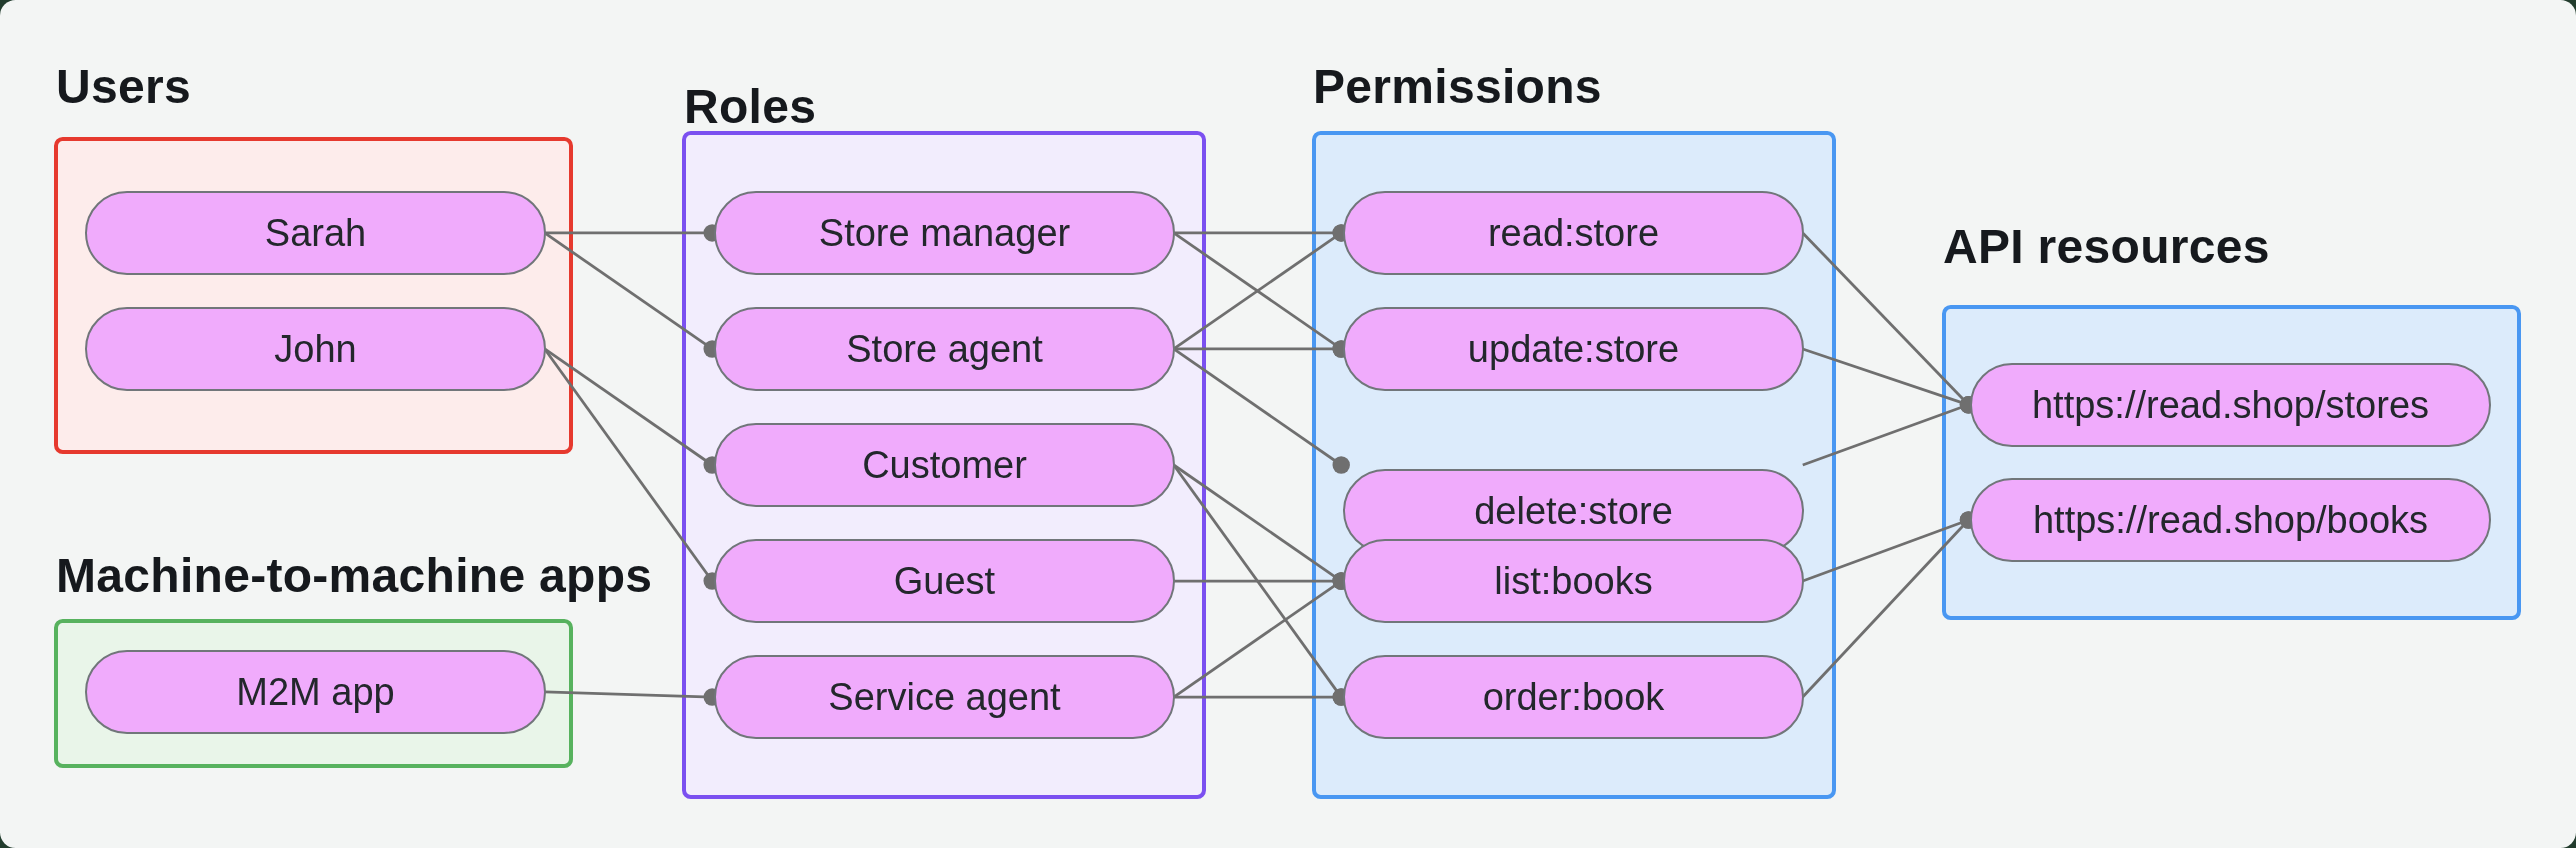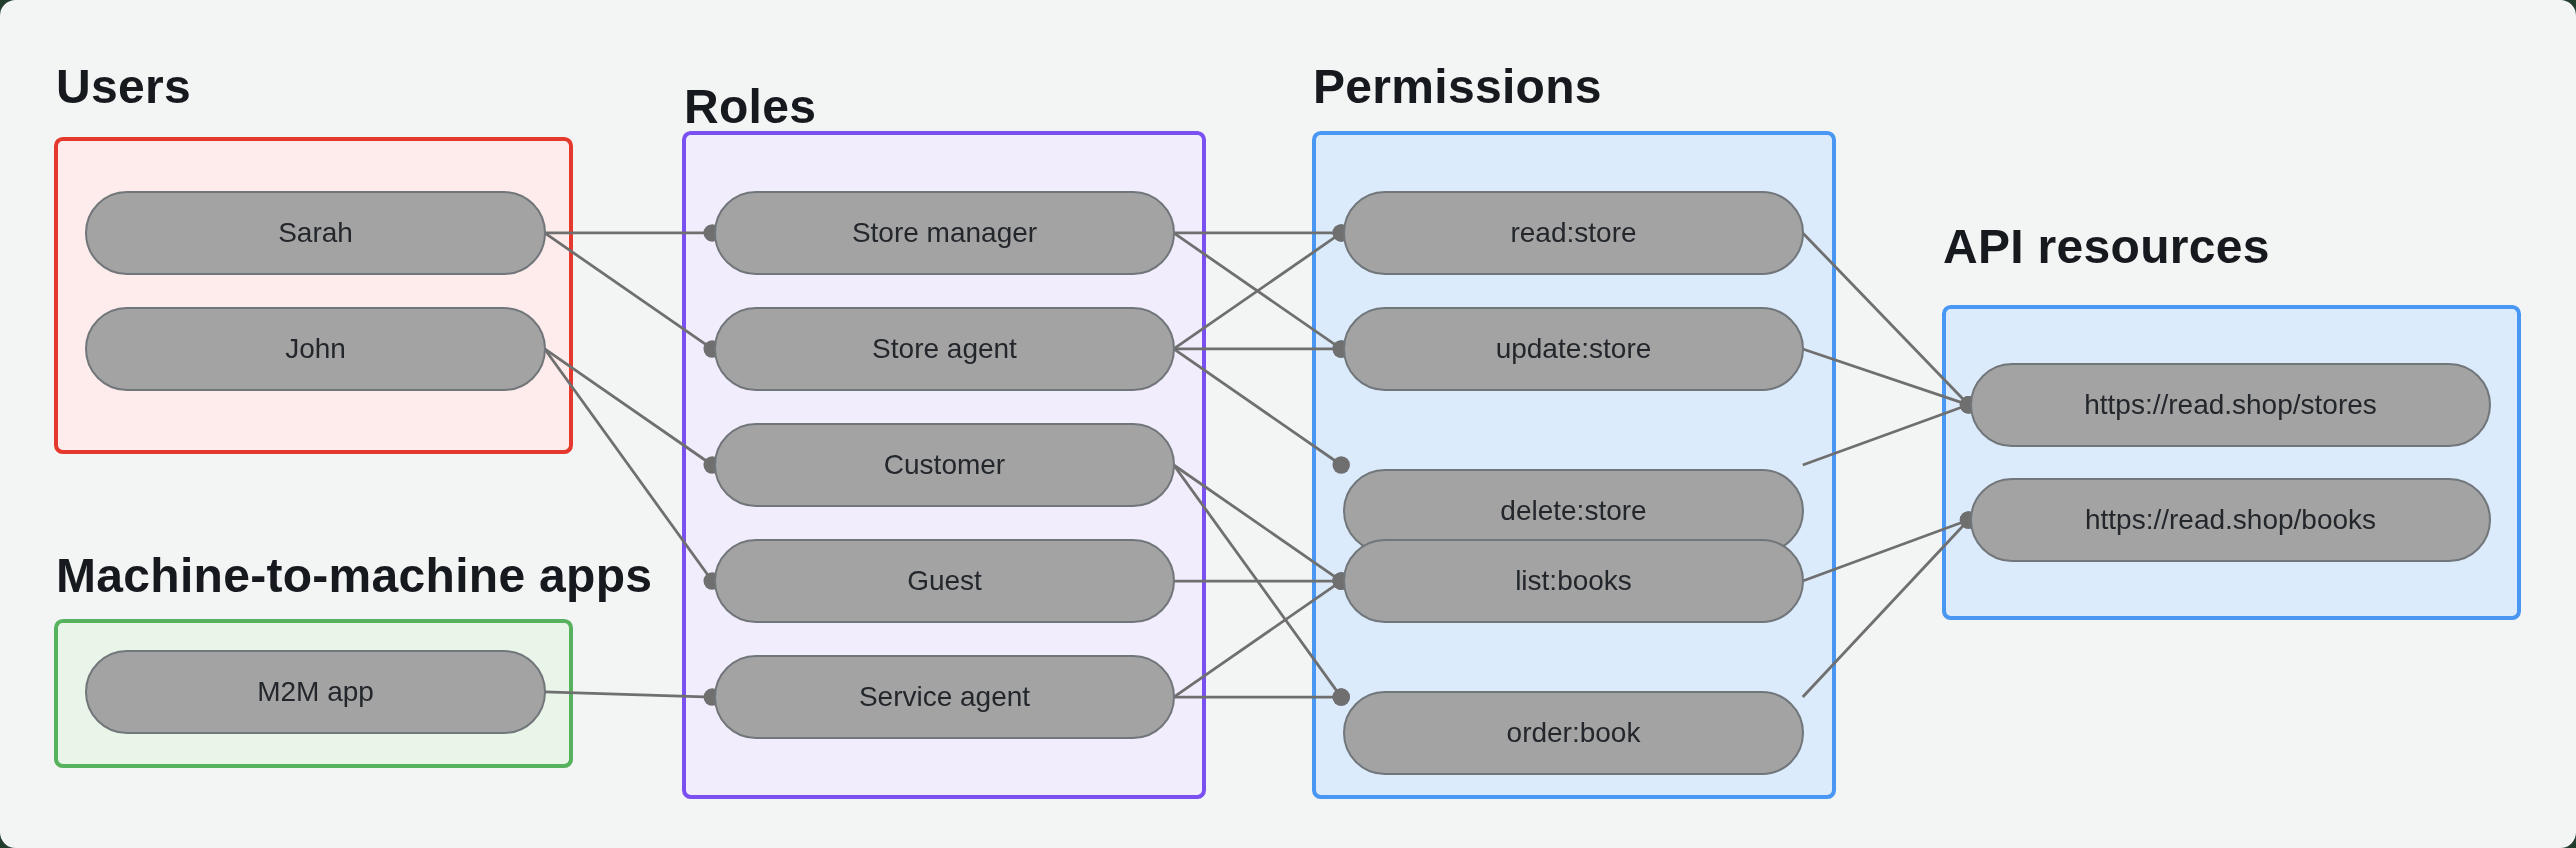--- a/index.html
+++ b/index.html
@@ -33,25 +33,25 @@
   }
   .glabel.users{left:56px;top:63px;}
   .glabel.m2m{left:56px;top:552px;}
   .glabel.roles{left:684px;top:63px;margin-top:20px;}
   .glabel.permissions{left:1313px;top:63px;}
   .glabel.api{left:1943px;top:223px;}
   .pill{
     position:absolute;
     box-sizing:border-box;
     height:84px;
-    background:#a3a3a3;
+    background:#f0abfc;
     border:2.6px solid #71767a;
     border-radius:52px;
     display:flex;align-items:center;justify-content:center;
-    font-size:28px;
+    font-size:38px;
     color:#23272c;
     white-space:nowrap;
   }
   svg.edges{position:absolute;left:0;top:0;pointer-events:none;}
 </style>
 </head>
 <body>
 
 <div class="canvas">
 
@@ -141,21 +141,21 @@
     </div>
   <div class="pill" style="left: 1343px; top: 307px; width: 461px;">
       <span>update:store</span>
     </div>
   <div class="pill" style="left: 1343px; top: 423px; width: 461px; margin-top: 46px;">
       <span>delete:store</span>
     </div>
   <div class="pill" style="left: 1343px; top: 539px; width: 461px;">
       <span>list:books</span>
     </div>
-  <div class="pill" style="left: 1343px; top: 655px; width: 461px; margin-top: 36px;">
+  <div class="pill" style="left: 1343px; top: 655px; width: 461px;">
       <span>order:book</span>
     </div>
 
   <div class="pill" style="left: 1970px; top: 363px; width: 521px;">
       <span>https://read.shop/stores</span>
     </div>
   <div class="pill" style="left: 1970px; top: 478px; width: 521px;">
       <span>https://read.shop/books</span>
     </div>
 

